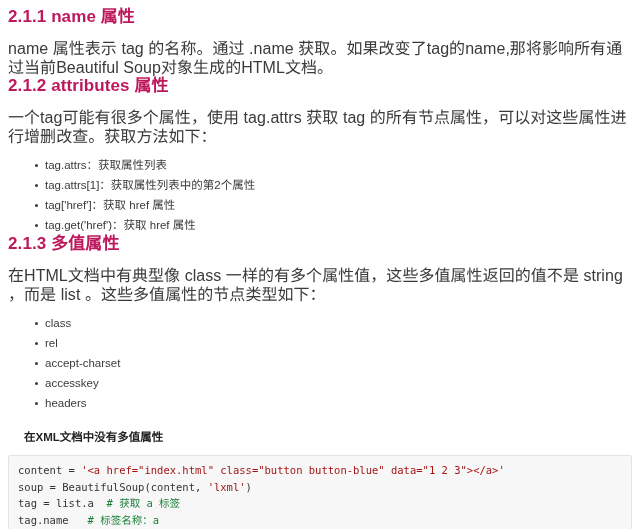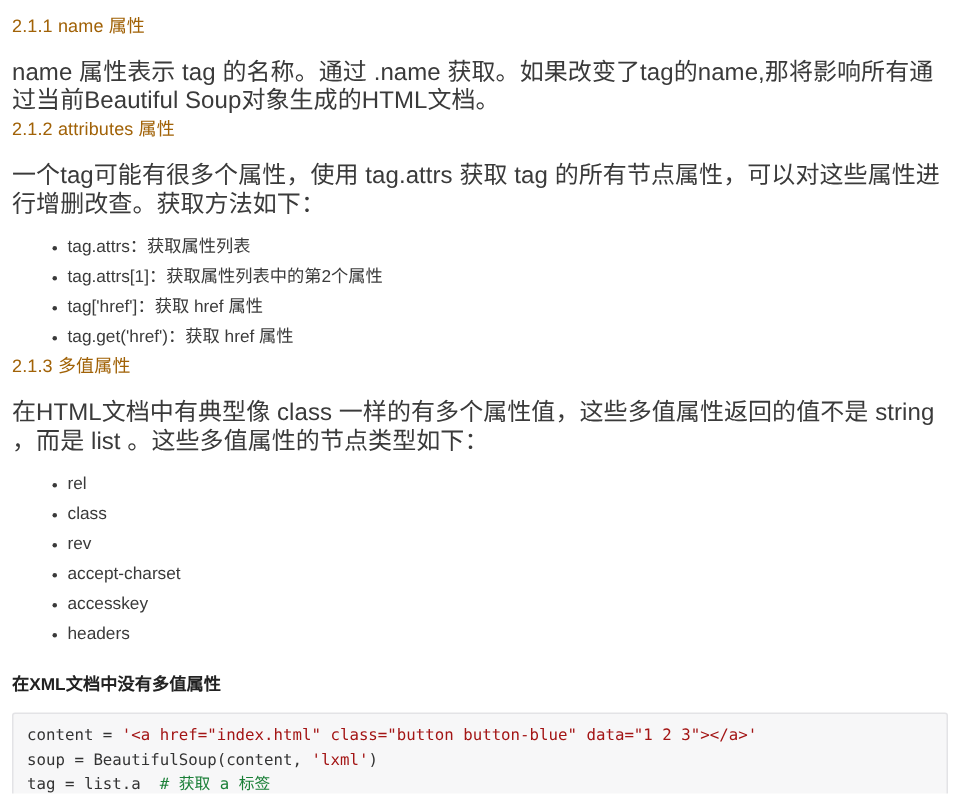--- a/index.html
+++ b/index.html
@@ -15,23 +15,23 @@
     font-family: "Liberation Sans", "DejaVu Sans", sans-serif;
     color: #333333;
     -webkit-font-smoothing: antialiased;
   }
   .page {
     padding: 8px 8px 0 8px;
     box-sizing: border-box;
     width: 640px;
   }
   h3.heading {
-    font-size: 12px;
-    font-weight: normal;
-    color: #a16207;
+    font-size: 17px;
+    font-weight: bold;
+    color: #be185d;
     margin: 0 0 0 0;
     padding: 0;
     line-height: 18px;
     letter-spacing: 0.1px;
   }
   p.para {
     font-size: 16px;
     line-height: 19px;
     color: #3a3a3a;
     margin: 11px 0 0 0;
@@ -61,21 +61,21 @@
     top: 9px;
     width: 3px;
     height: 3px;
     background: #3a3a3a;
     border-radius: 50%;
   }
   .bold-note {
     font-size: 11.5px;
     font-weight: bold;
     color: #222222;
-    margin: 15px 0 0 0;
+    margin: 15px 0 0 16px;
     line-height: 18px;
   }
   .codeblock {
     margin: 9px 0 0 0;
     background: #f7f7f8;
     border: 1px solid #e3e3e6;
     border-radius: 2px;
     width: 624px;
     box-sizing: border-box;
     padding: 7px 9px 9px 9px;
@@ -108,23 +108,22 @@
   <ul class="bullets">
     <li>tag.attrs：获取属性列表</li>
     <li>tag.attrs[1]：获取属性列表中的第2个属性</li>
     <li>tag['href']：获取 href 属性</li>
     <li>tag.get('href')：获取 href 属性</li>
   </ul>
 
   <h3 class="heading gap-before-heading">2.1.3 多值属性</h3>
   <p class="para">在HTML文档中有典型像 class 一样的有多个属性值，这些多值属性返回的值不是 string ，而是 list 。这些多值属性的节点类型如下：</p>
   <ul class="bullets">
+    <li>class</li>
     <li>rel</li>
-    <li>class</li>
-    <li>rev</li>
     <li>accept-charset</li>
     <li>accesskey</li>
     <li>headers</li>
   </ul>
 
   <div class="bold-note">在XML文档中没有多值属性</div>
 
   <div class="codeblock">
     <pre><code id="code-target"><span class="tok-txt">content = </span><span class="tok-str">'&lt;a href="index.html" class="button button-blue" data="1 2 3"&gt;&lt;/a&gt;'</span>
 <span class="tok-txt">soup = BeautifulSoup(content, </span><span class="tok-str">'lxml'</span><span class="tok-txt">)</span>

